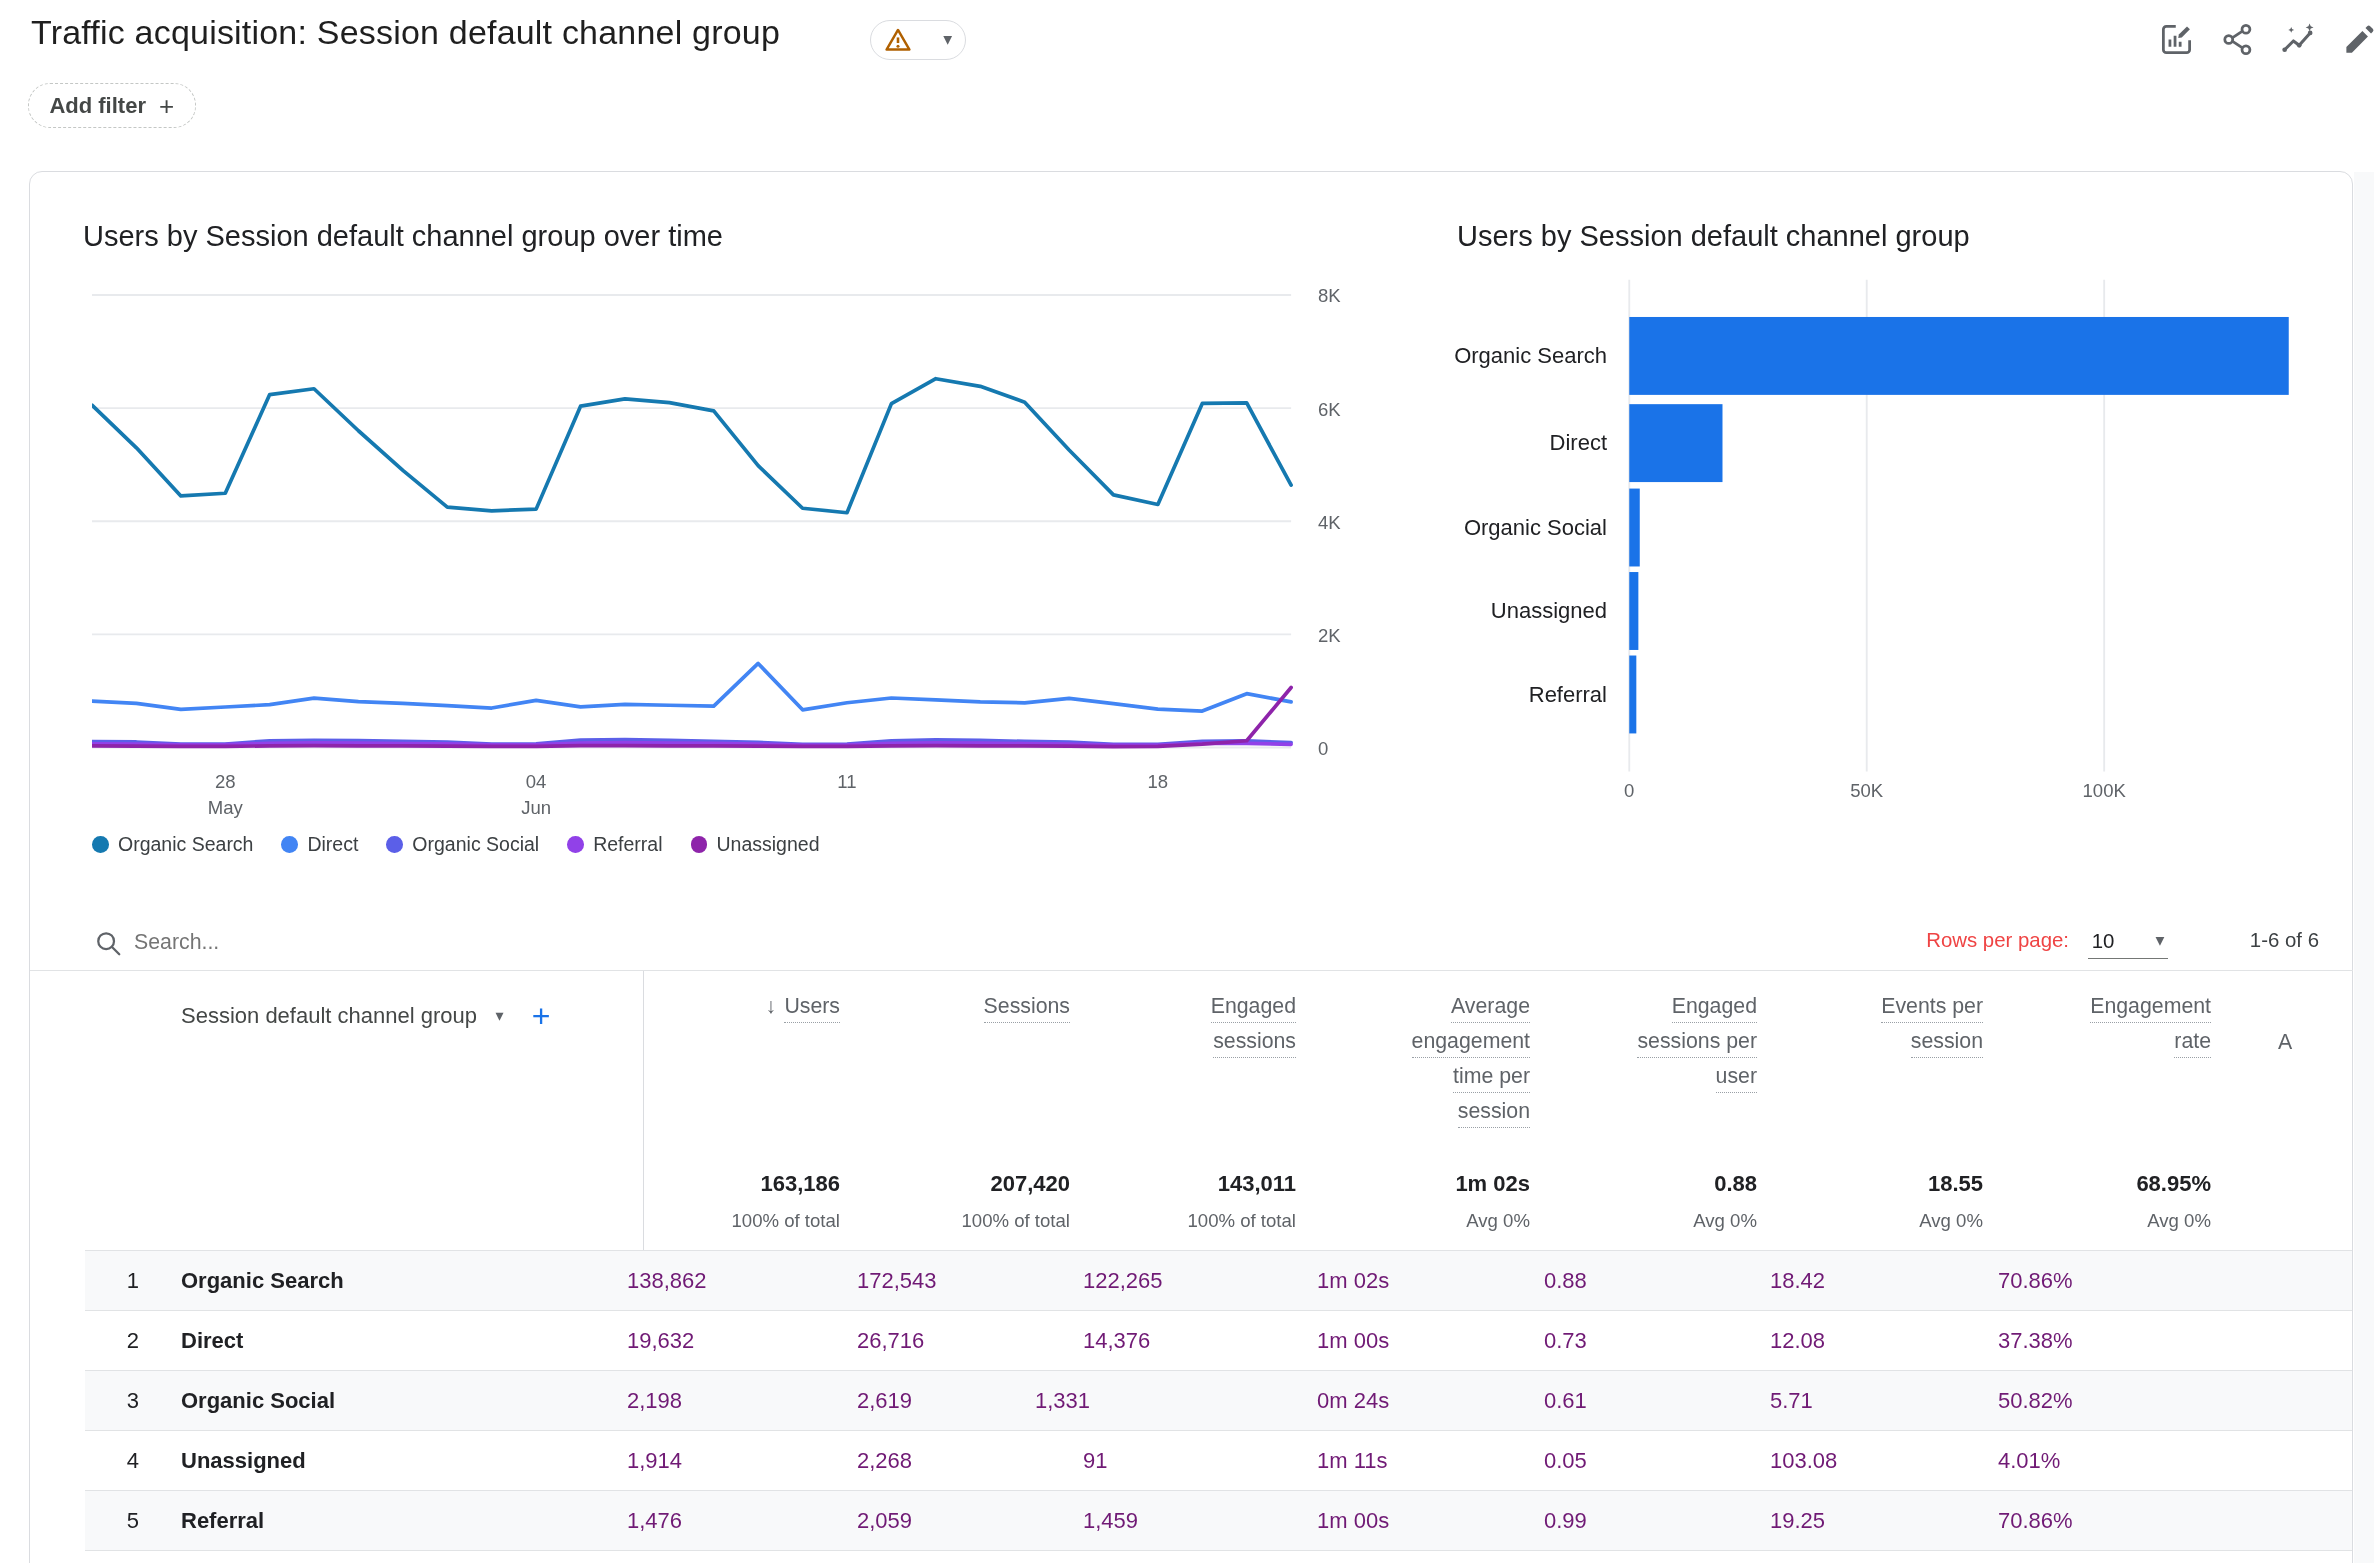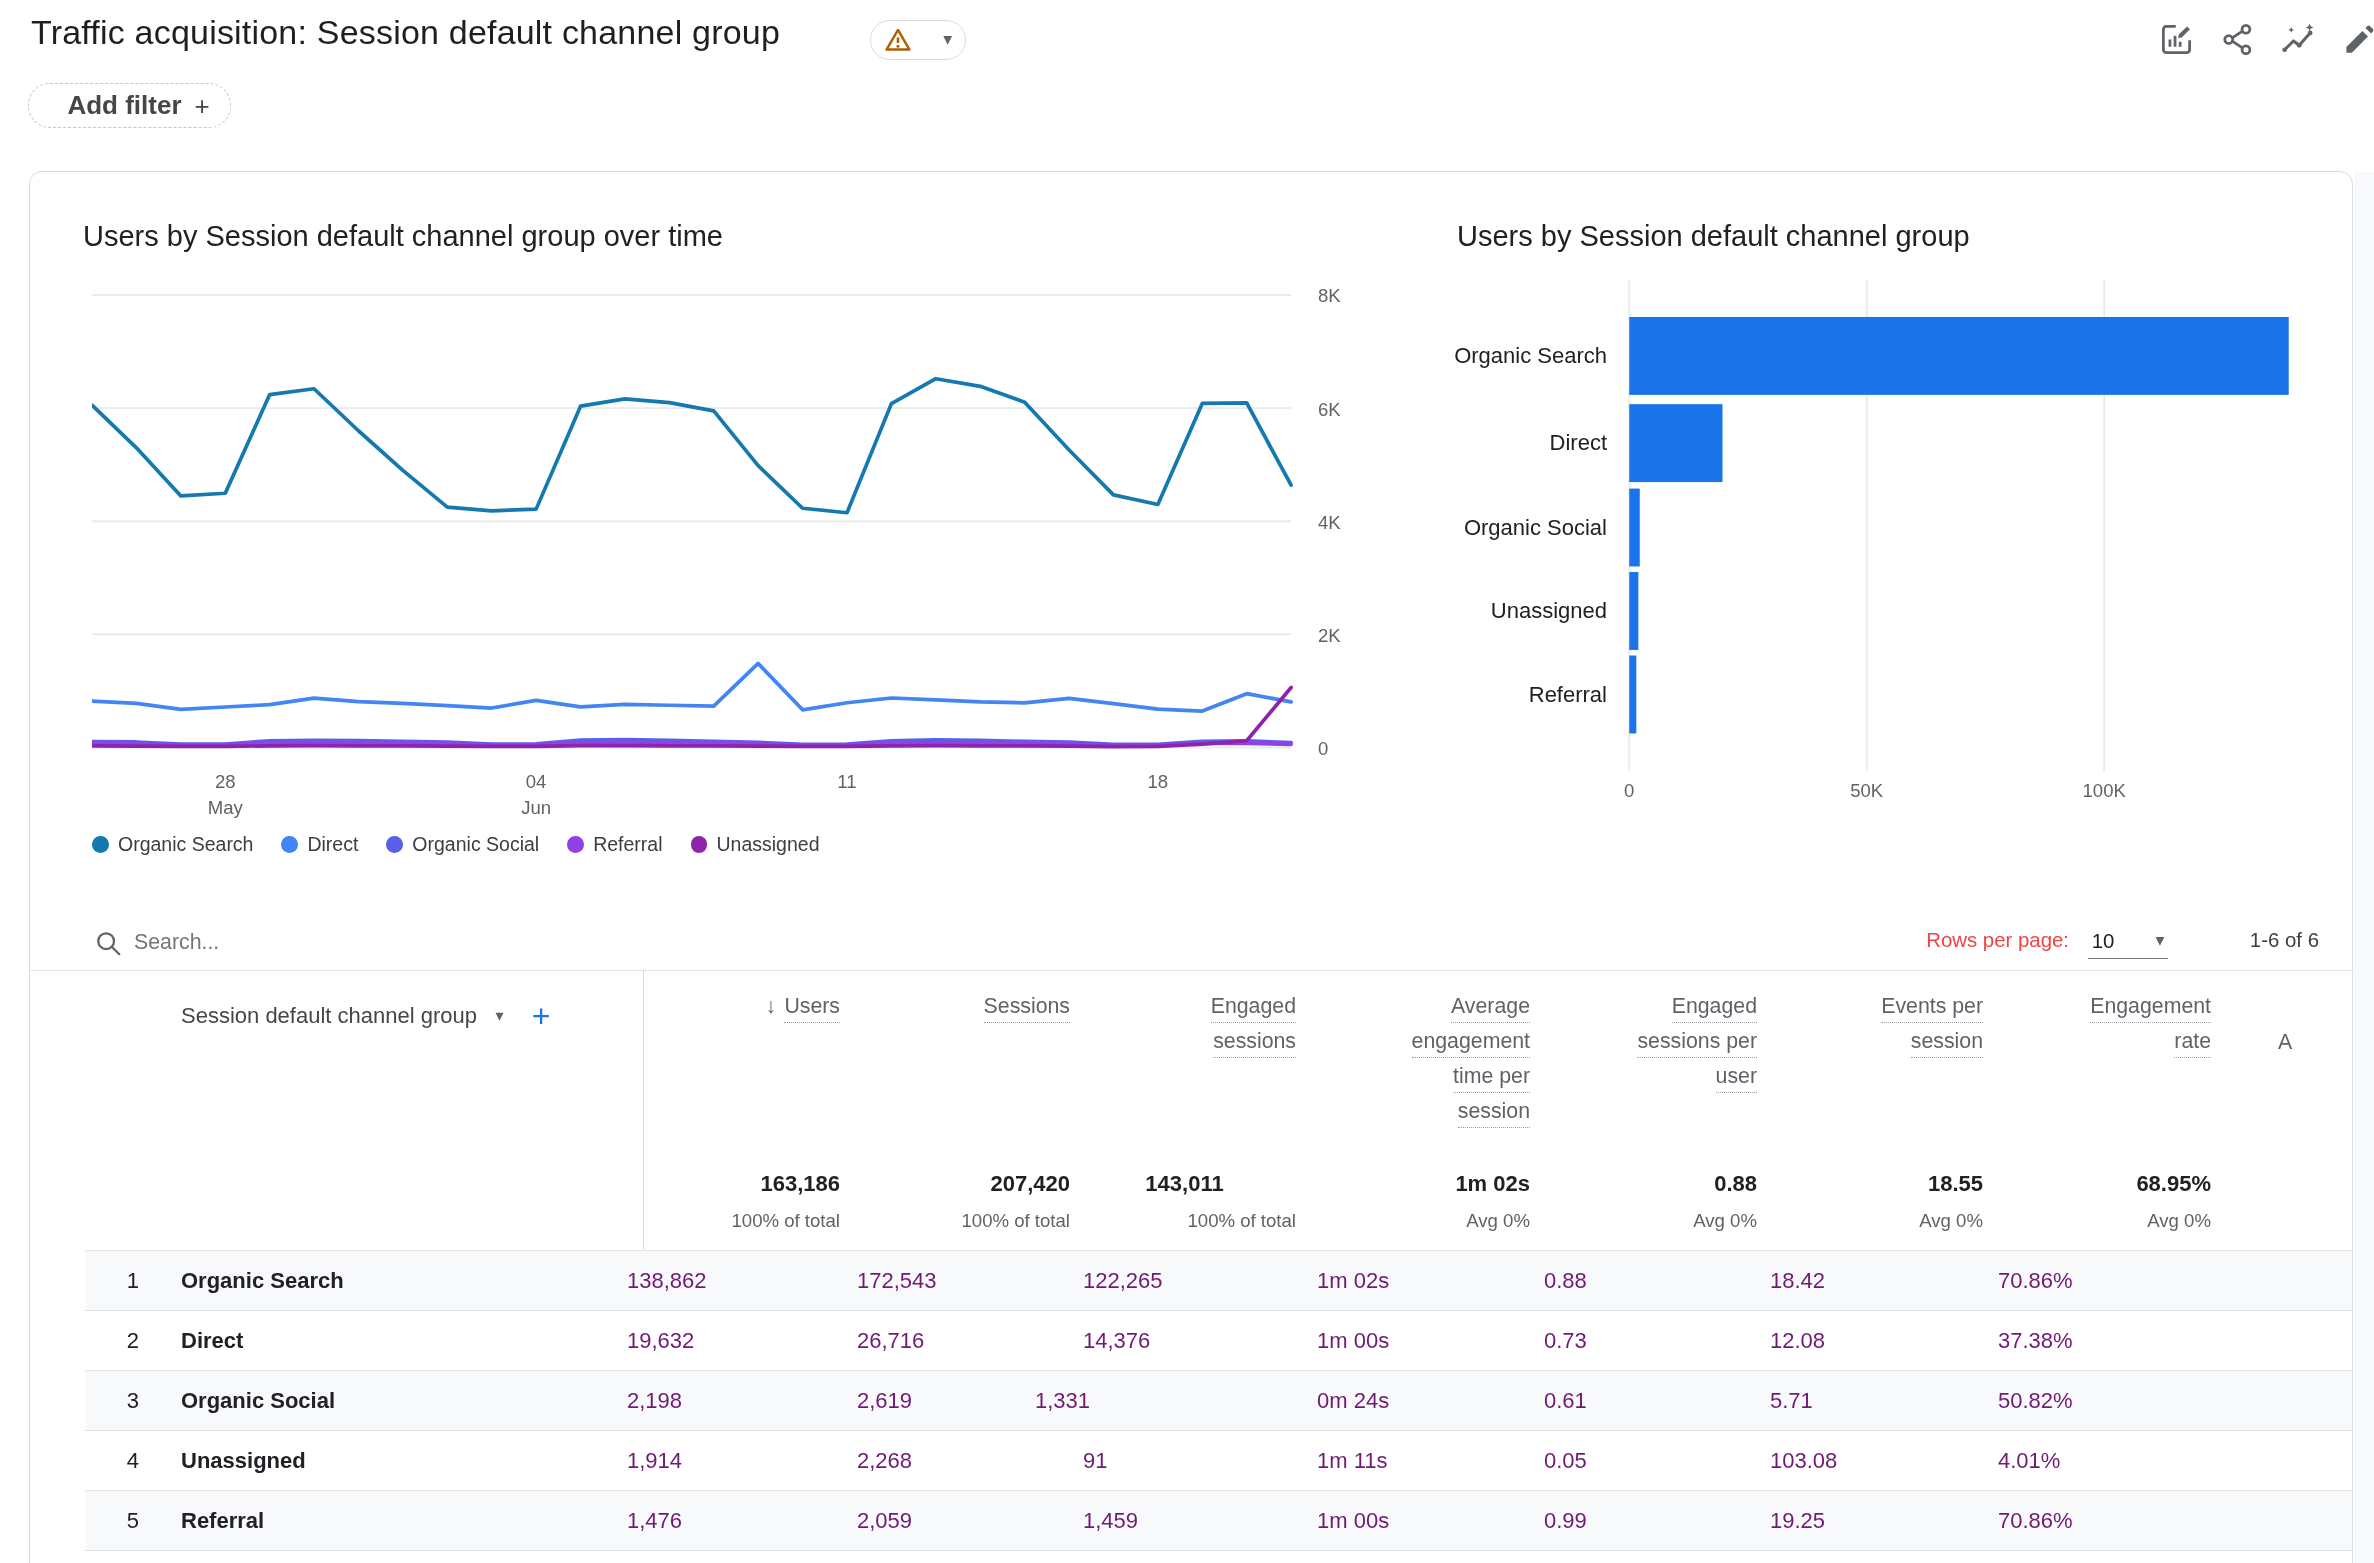--- a/index.html
+++ b/index.html
@@ -7,21 +7,21 @@
     font-family:"Liberation Sans", sans-serif; color:#202124; }
   .abs { position:absolute; }
   #page-title { left:31px; top:13px; font-size:34px; font-weight:400; color:#1f1f1f; letter-spacing:0.2px; }
   #warn-pill { left:870px; top:19.5px; width:96px; height:40px; border:0.9px solid #dadce0; border-radius:20.4px;
     background:#fff; display:flex; align-items:center; justify-content:space-between; padding:0 13px; cursor:pointer; }
   .caret { color:#5f6368; font-size:17.6px; line-height:1; }
   #toolbar { left:2159px; top:22px; display:flex; gap:26px; }
   #toolbar svg { display:block; }
   #add-filter { left:28px; top:83px; height:45px; border:1.9px dashed #c4c7c5; border-radius:22px;
     display:inline-flex; align-items:center; gap:13px; padding:0 20.4px; background:#fff; cursor:pointer; }
-  #add-filter .lbl { font-size:26px; font-weight:700; color:#444746;margin-left:18px; }
+  #add-filter .lbl { font-size:22px; font-weight:700; color:#444746; }
   #add-filter .plus { font-size:26px; font-weight:400; color:#444746; line-height:1; }
   #card { left:29px; top:171px; width:2324px; height:1447px; background:#fff; border:0.9px solid #dadce0; border-radius:13px; }
   #right-gutter { left:2354px; top:172px; width:20.4px; height:1392px; background:#f8f9fa; }
   .chart-title { font-size:29px; color:#202124; }
   #line-title { left:83px; top:220px; }
   #bar-title  { left:1457px; top:220px; }
   #line-svg { left:92px; top:278px; }
   #bar-svg  { left:1620px; top:278px; }
   .gridline { stroke:#e8eaed; stroke-width:2; }
   .axis-lab { font-size:20px; fill:#5f6368; }
@@ -257,21 +257,21 @@
         <span class="txt">Engagement</span>
       </div>
       <div class="line">
         <span class="txt">rate</span>
       </div>
     </div>
     <div class="tot-val" style="right: 1534px;">163,186</div>
     <div class="tot-sub" style="right: 1534px;">100% of total</div>
     <div class="tot-val" style="right: 1304px;">207,420</div>
     <div class="tot-sub" style="right: 1304px;">100% of total</div>
-    <div class="tot-val" style="right: 1078px; text-align: center;">143,011</div>
+    <div class="tot-val" style="right: 1078px;">143,011</div>
     <div class="tot-sub" style="right: 1078px;">100% of total</div>
     <div class="tot-val" style="right: 844px;">1m 02s</div>
     <div class="tot-sub" style="right: 844px;">Avg 0%</div>
     <div class="tot-val" style="right: 617px;">0.88</div>
     <div class="tot-sub" style="right: 617px;">Avg 0%</div>
     <div class="tot-val" style="right: 391px;">18.55</div>
     <div class="tot-sub" style="right: 391px;">Avg 0%</div>
     <div class="tot-val" style="right: 163px;">68.95%</div>
     <div class="tot-sub" style="right: 163px;">Avg 0%</div>
     <div class="t-row" style="top: 1250px; height: 60px; background: rgb(248, 249, 250);">

